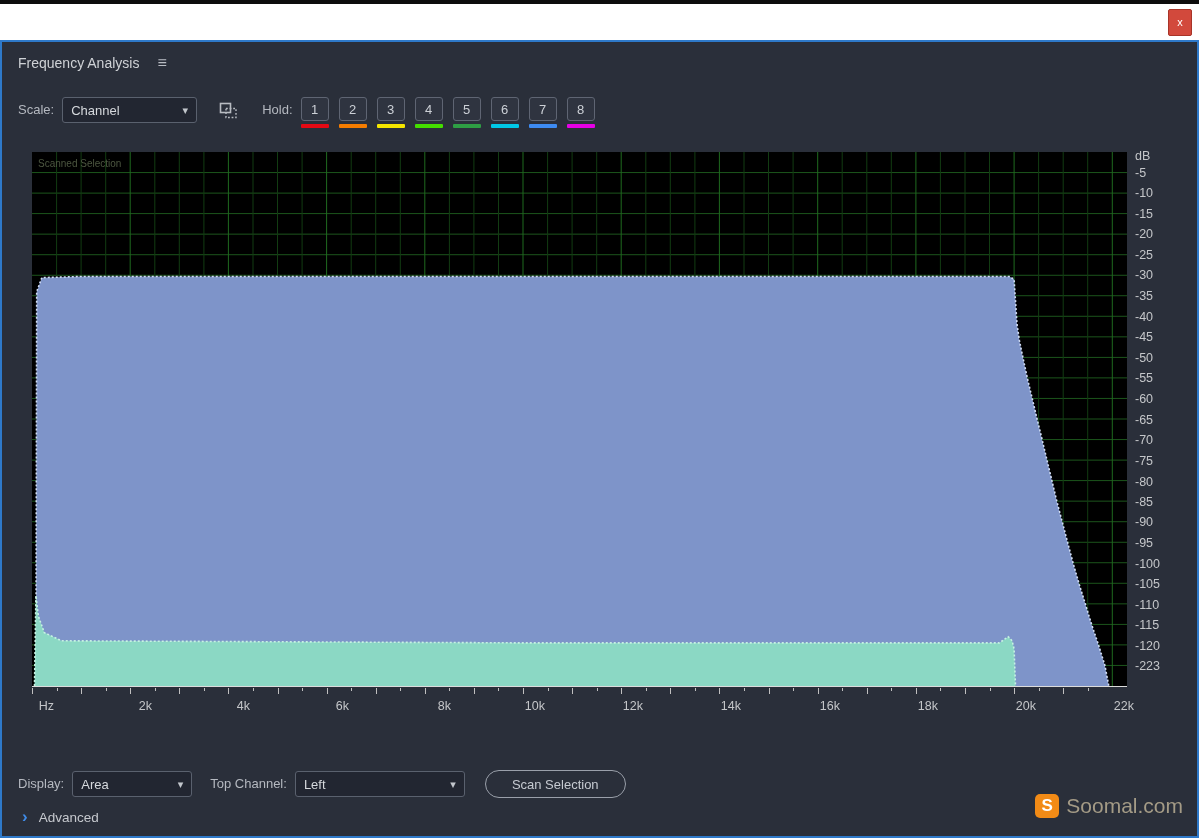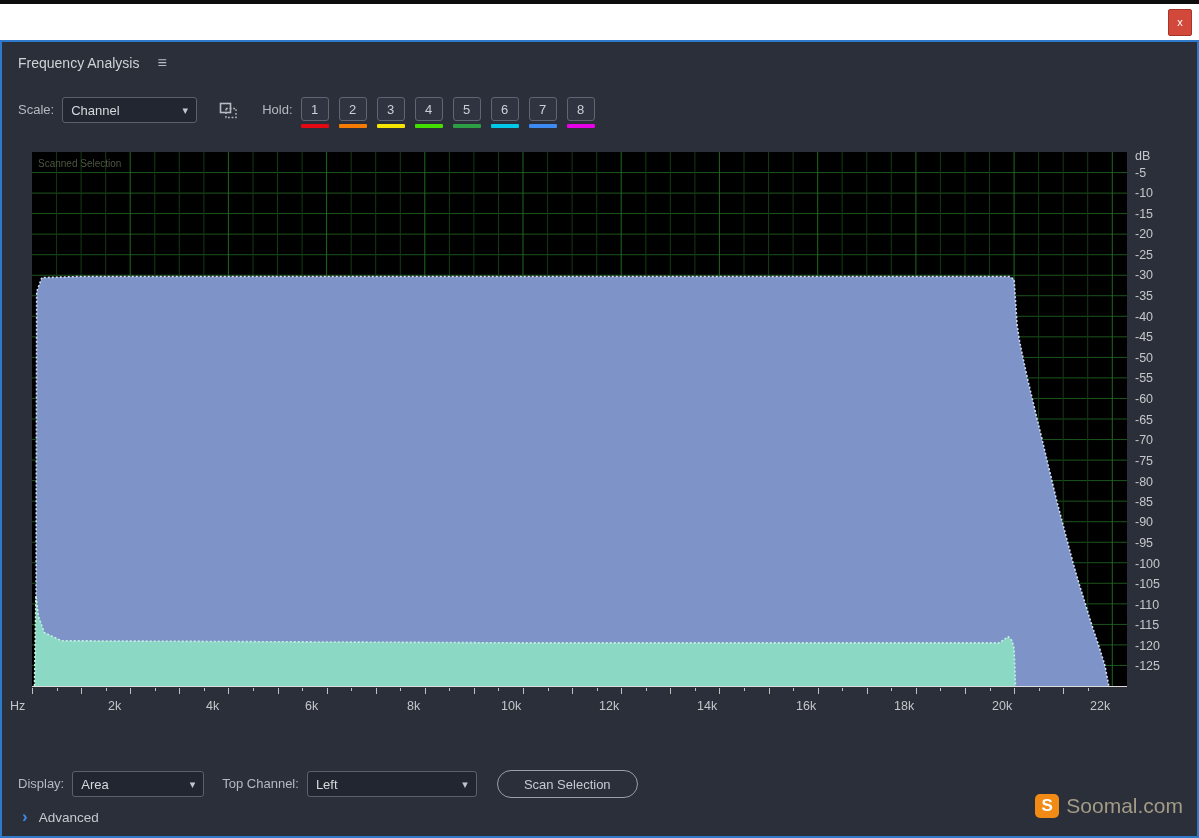--- a/index.html
+++ b/index.html
@@ -45,24 +45,24 @@
 
   .plot { position:absolute; left:30px; top:110px; width:1095px; height:535px; background:#000; border-bottom:1px solid #dcdcdc; }
   .plot svg { display:block; width:100%; height:100%; }
   .overlay-title { position:absolute; left:6px; top:6px; font-size:10px; color:#4c5640; pointer-events:none; }
 
   .y-axis { position:absolute; left:1133px; top:110px; width:62px; height:545px; }
   .ytick { position:absolute; font-size:12.5px; color:#c4c6c9; line-height:16px; left:0; }
 
   .x-axis { position:absolute; left:30px; top:646px; width:1120px; height:36px; }
   .xtick { position:absolute; top:0; width:1px; background:#c0c0c0; }
-  .xlabel { position:absolute; top:11px; width:44px; margin-left:-22px; text-align:left; font-size:12.5px; color:#c4c6c9; }
+  .xlabel { position:absolute; top:11px; width:44px; margin-left:-22px; text-align:right; font-size:12.5px; color:#c4c6c9; }
 
   .footer { position:absolute; left:16px; top:728px; display:flex; align-items:center; height:28px; }
-  .dd-display { width:132px; margin-left:8px; }
+  .dd-display { width:120px; margin-left:8px; }
   .dd-channel { width:170px; margin-left:8px; }
   .ml18 { margin-left:18px; }
   .scan-btn {
     margin-left:20px; height:28px; padding:0 26px; border-radius:14px;
     border:1px solid #9aa0aa; background:transparent; color:#c6cad1;
     font-size:13px; cursor:pointer; font-family:inherit;
   }
 
   .advanced { position:absolute; left:20px; top:766px; display:flex; align-items:center; gap:11px; cursor:pointer; }
   .adv-chevron { color:#3f8ce8; font-size:17px; font-weight:bold; line-height:18px; }
@@ -236,21 +236,21 @@
       <div class="ytick" style="top:301px">-75</div>
       <div class="ytick" style="top:322px">-80</div>
       <div class="ytick" style="top:342px">-85</div>
       <div class="ytick" style="top:362px">-90</div>
       <div class="ytick" style="top:383px">-95</div>
       <div class="ytick" style="top:404px">-100</div>
       <div class="ytick" style="top:424px">-105</div>
       <div class="ytick" style="top:445px">-110</div>
       <div class="ytick" style="top:465px">-115</div>
       <div class="ytick" style="top:486px">-120</div>
-      <div class="ytick" style="top:506px">-125</div>
+      <div class="ytick" style="top:506px">-223</div>
     </div>
   <div class="x-axis" id="x-axis">
       <div class="xtick" style="left:0px;height:6px"></div>
       <div class="xtick" style="left:25px;height:3px"></div>
       <div class="xtick" style="left:49px;height:6px"></div>
       <div class="xtick" style="left:74px;height:3px"></div>
       <div class="xtick" style="left:98px;height:6px"></div>
       <div class="xtick" style="left:123px;height:3px"></div>
       <div class="xtick" style="left:147px;height:6px"></div>
       <div class="xtick" style="left:172px;height:3px"></div>

